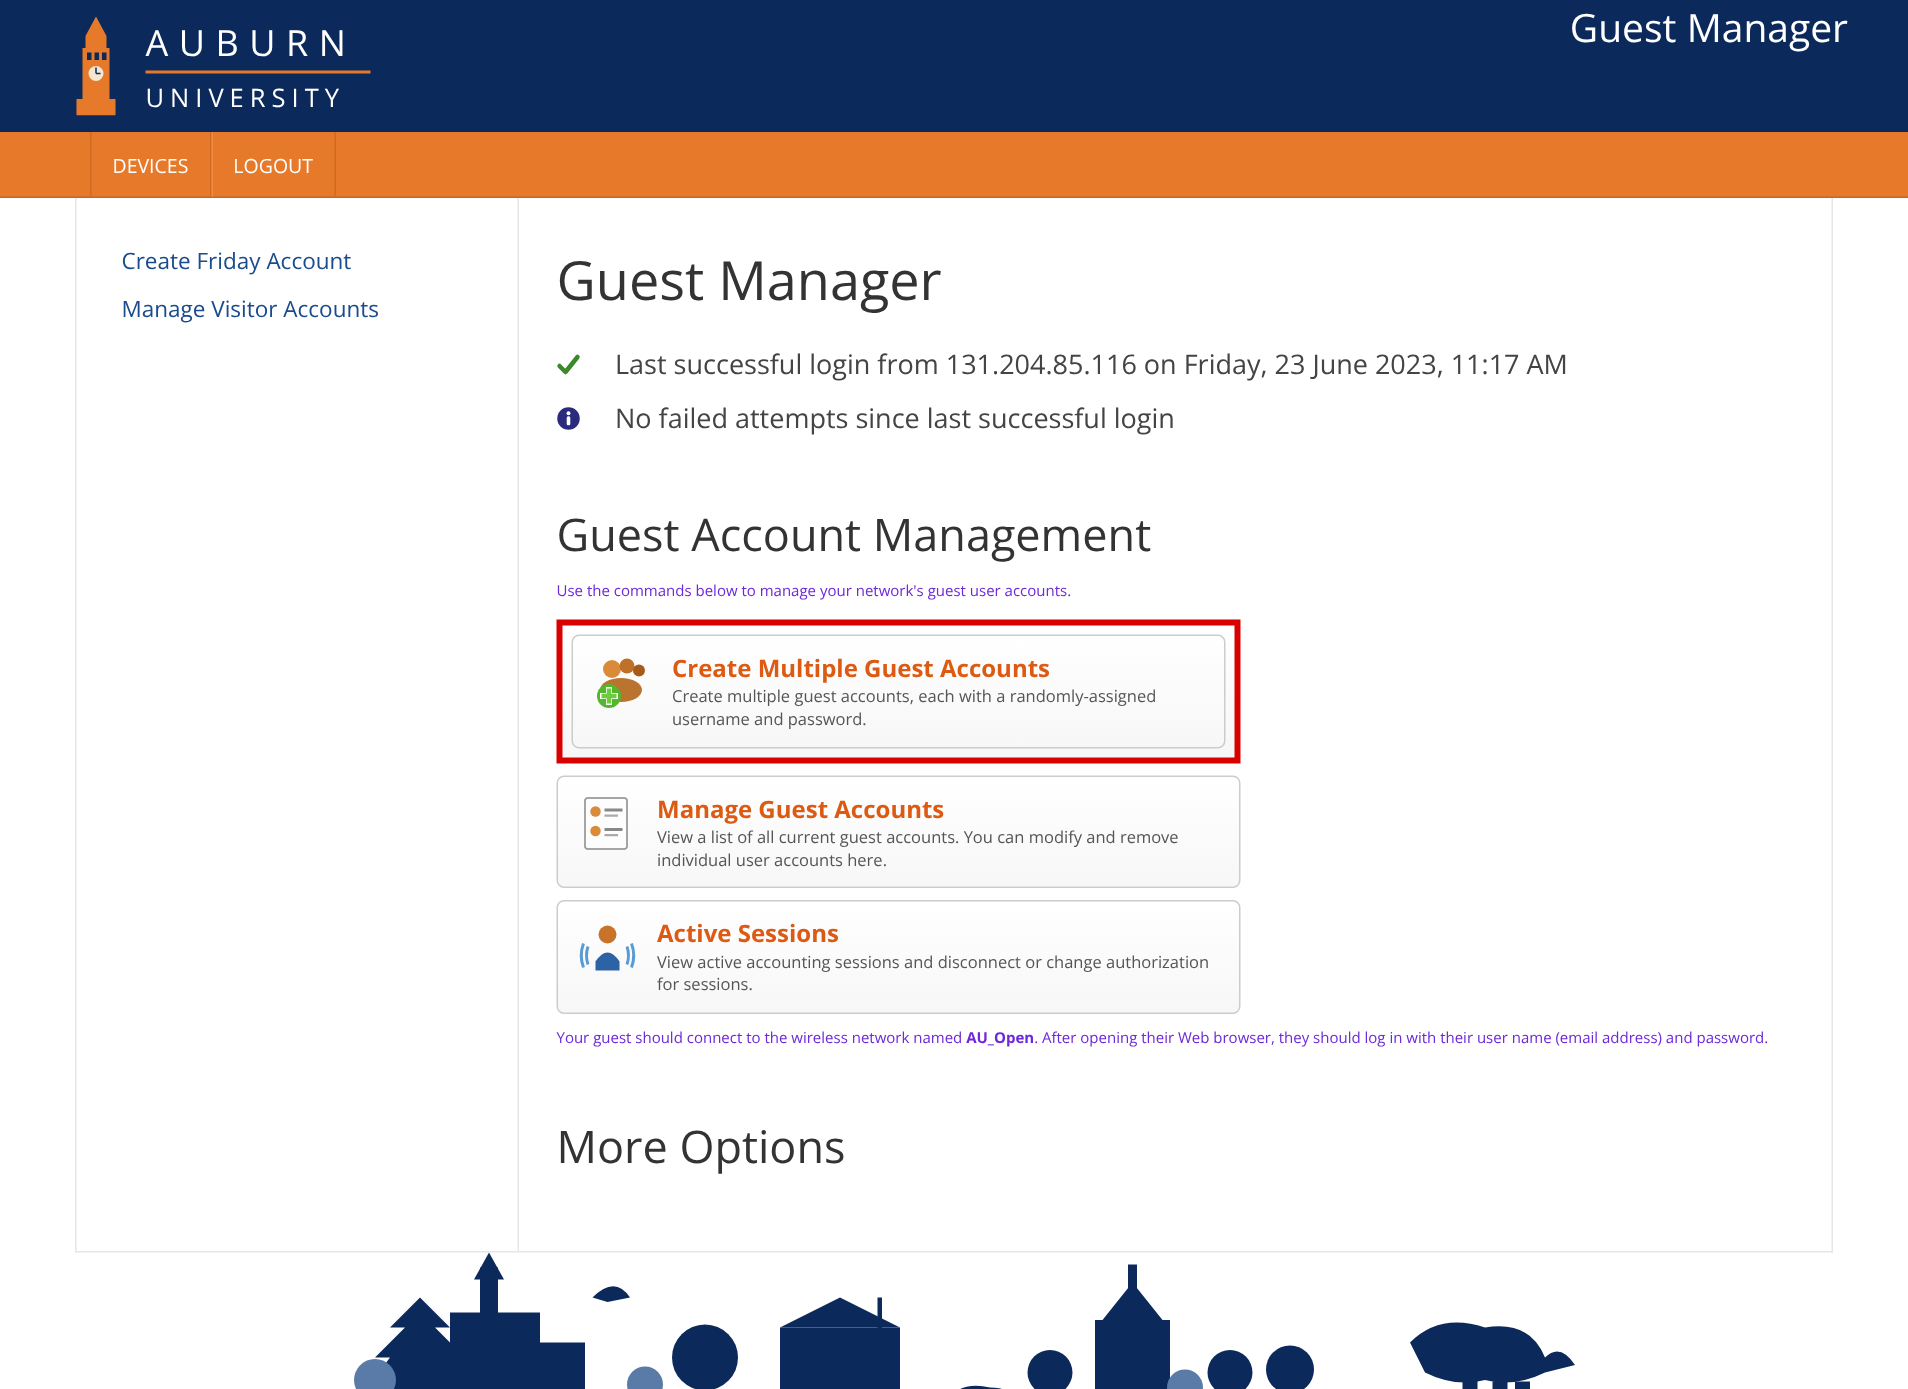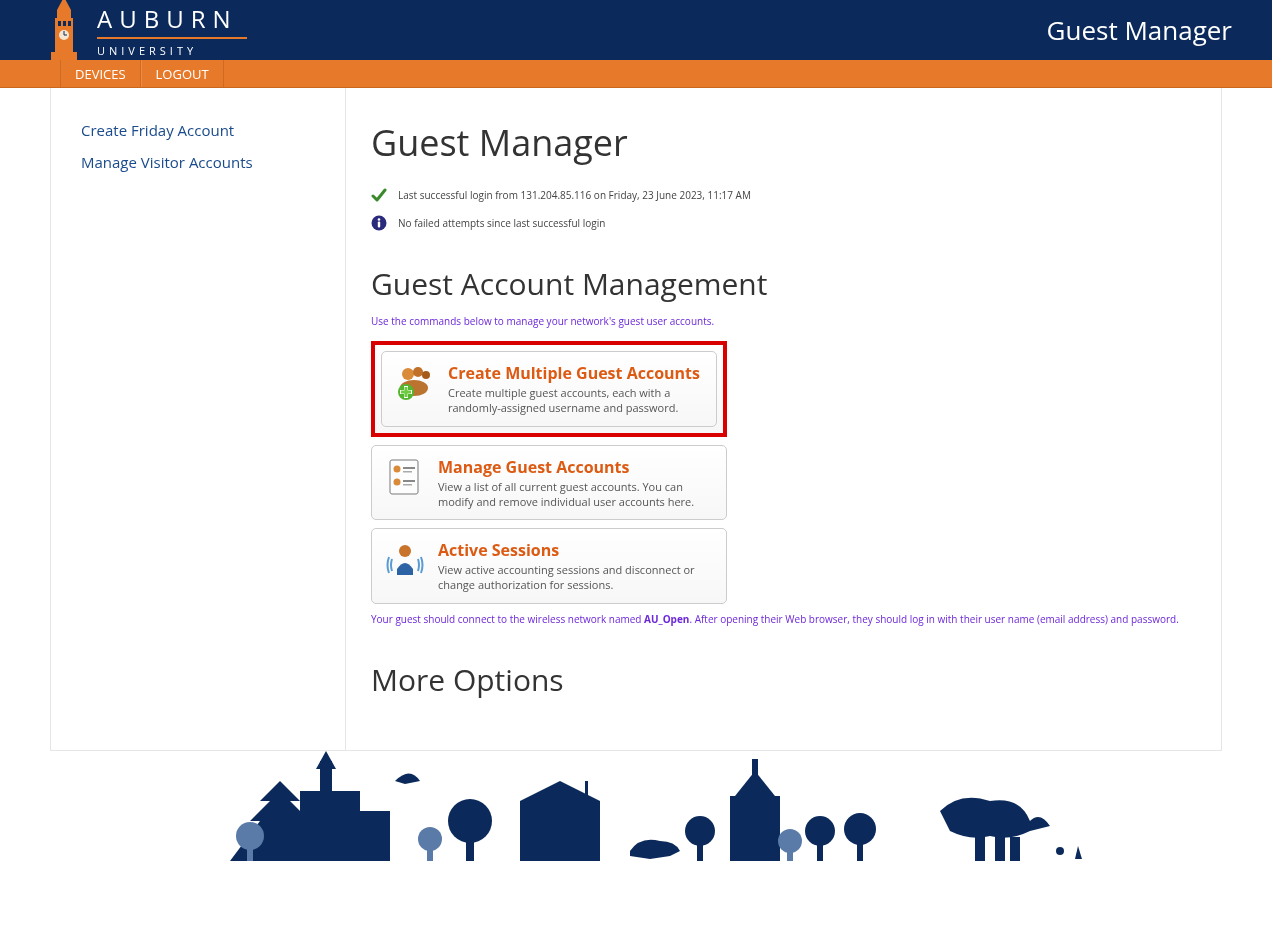--- a/index.html
+++ b/index.html
@@ -1,47 +1,47 @@
 <!DOCTYPE html>
 <html><head>
 <meta charset="utf-8">
 <style>
   * { box-sizing: border-box; margin: 0; padding: 0; }
   body { font-family: "Segoe UI", "Open Sans", Helvetica, Arial, sans-serif; background: #fff; color: #333; width: 1272px; }
 
   
-  .header { background: #0b2a5b; height: 60px; display: flex; align-items: center; justify-content: space-between; padding: 0 40px 0 45px; gap: 24px; }
+  .header { background: #0b2a5b; height: 88px; display: flex; justify-content: space-between; padding: 0 40px 0 45px; gap: 24px; }
   .logo-wrap { display: flex; align-items: center; gap: 14px; }
   .logo-text-wrap { color: #fff; }
   .logo-text-main { font-size: 24px; letter-spacing: 7px; font-weight: 400; }
   .logo-text-divider { border-top: 2px solid #e77a2a; width: 150px; margin: 2px 0 4px 0; }
-  .logo-text-sub { font-size: 11px; letter-spacing: 4px; font-weight: 400; }
+  .logo-text-sub { font-size: 17px; letter-spacing: 4px; font-weight: 400; }
   .header-title { color: #fff; font-size: 26px; font-weight: 400; }
 
   
-  .navbar { background: #e77a2a; height: 28px; display: flex; align-items: stretch; padding-left: 60px; border-bottom: 1px solid #c9671f; }
+  .navbar { background: #e77a2a; height: 44px; display: flex; align-items: stretch; padding-left: 60px; border-bottom: 1px solid #c9671f; }
   .nav-item { color: #fff; font-size: 13px; padding: 0 14px; display: flex; align-items: center; border-right: 1px solid #d06a22; border-left: 1px solid #f08b3f; cursor: pointer; }
   .nav-item:first-child { border-left: 1px solid #d06a22; }
 
   
   .layout { display: flex; max-width: 1172px; margin: 0 auto; border: 1px solid #e6e6e6; border-top: none; min-height: 655px; background:#fff; }
   .sidebar { width: 295px; border-right: 1px solid #e6e6e6; padding: 26px 0 0 0; }
   .sidebar a { display: block; padding: 6px 30px; color: #1a4b8c; text-decoration: none; font-size: 15px; }
 
   .main { flex: 1; padding: 30px 25px 40px 25px; position: relative; }
   h1.page-title { font-size: 36px; font-weight: 400; color: #333; margin-bottom: 20px; }
 
-  .status-line { display: flex; align-items: center; gap: 11px; font-size: 10px; color: #444; margin-bottom: 12px; }
+  .status-line { display: flex; align-items: center; gap: 23px; font-size: 18px; color: #444; margin-bottom: 12px; }
   .status-line svg { flex-shrink: 0; }
 
-  h2.section { font-size: 30px; font-weight: 400; color: #333; margin-top: 32px; margin-bottom: 10px; }
+  h2.section { font-size: 30px; font-weight: 400; color: #333; margin-top: 44px; margin-bottom: 10px; }
   p.desc { font-size: 10px; color: #6d28d9; margin-bottom: 12px; line-height: 1.5; }
   p.desc .bold { font-weight: 700; }
 
-  .card-list { width: 356px; }
+  .card-list { width: 456px; }
   .card { border: 1px solid #ccc; border-radius: 5px; background: linear-gradient(#fff,#f7f7f7); padding: 10px 12px; display: flex; gap: 12px; margin-bottom: 8px; cursor: pointer; }
   .card.highlighted-wrap { border: 4px solid #d90000; padding: 8px; border-radius: 0; margin-bottom: 8px; }
   .card.highlighted-wrap .card-inner { border: 1px solid #ccc; border-radius: 5px; background: linear-gradient(#fff,#f7f7f7); padding: 10px 12px; display: flex; gap: 12px; }
   .card-icon { width: 42px; height: 42px; flex-shrink: 0; display:flex; align-items:center; justify-content:center; }
   .card-body { flex: 1; }
   .card-title { color: #dd5a13; font-size: 16px; font-weight: 700; margin-bottom: 2px; }
   .card-desc { font-size: 11px; color: #555; line-height: 1.35; }
 
   
   .footer-sky { position: relative; height: 120px; margin-top: 0; }

